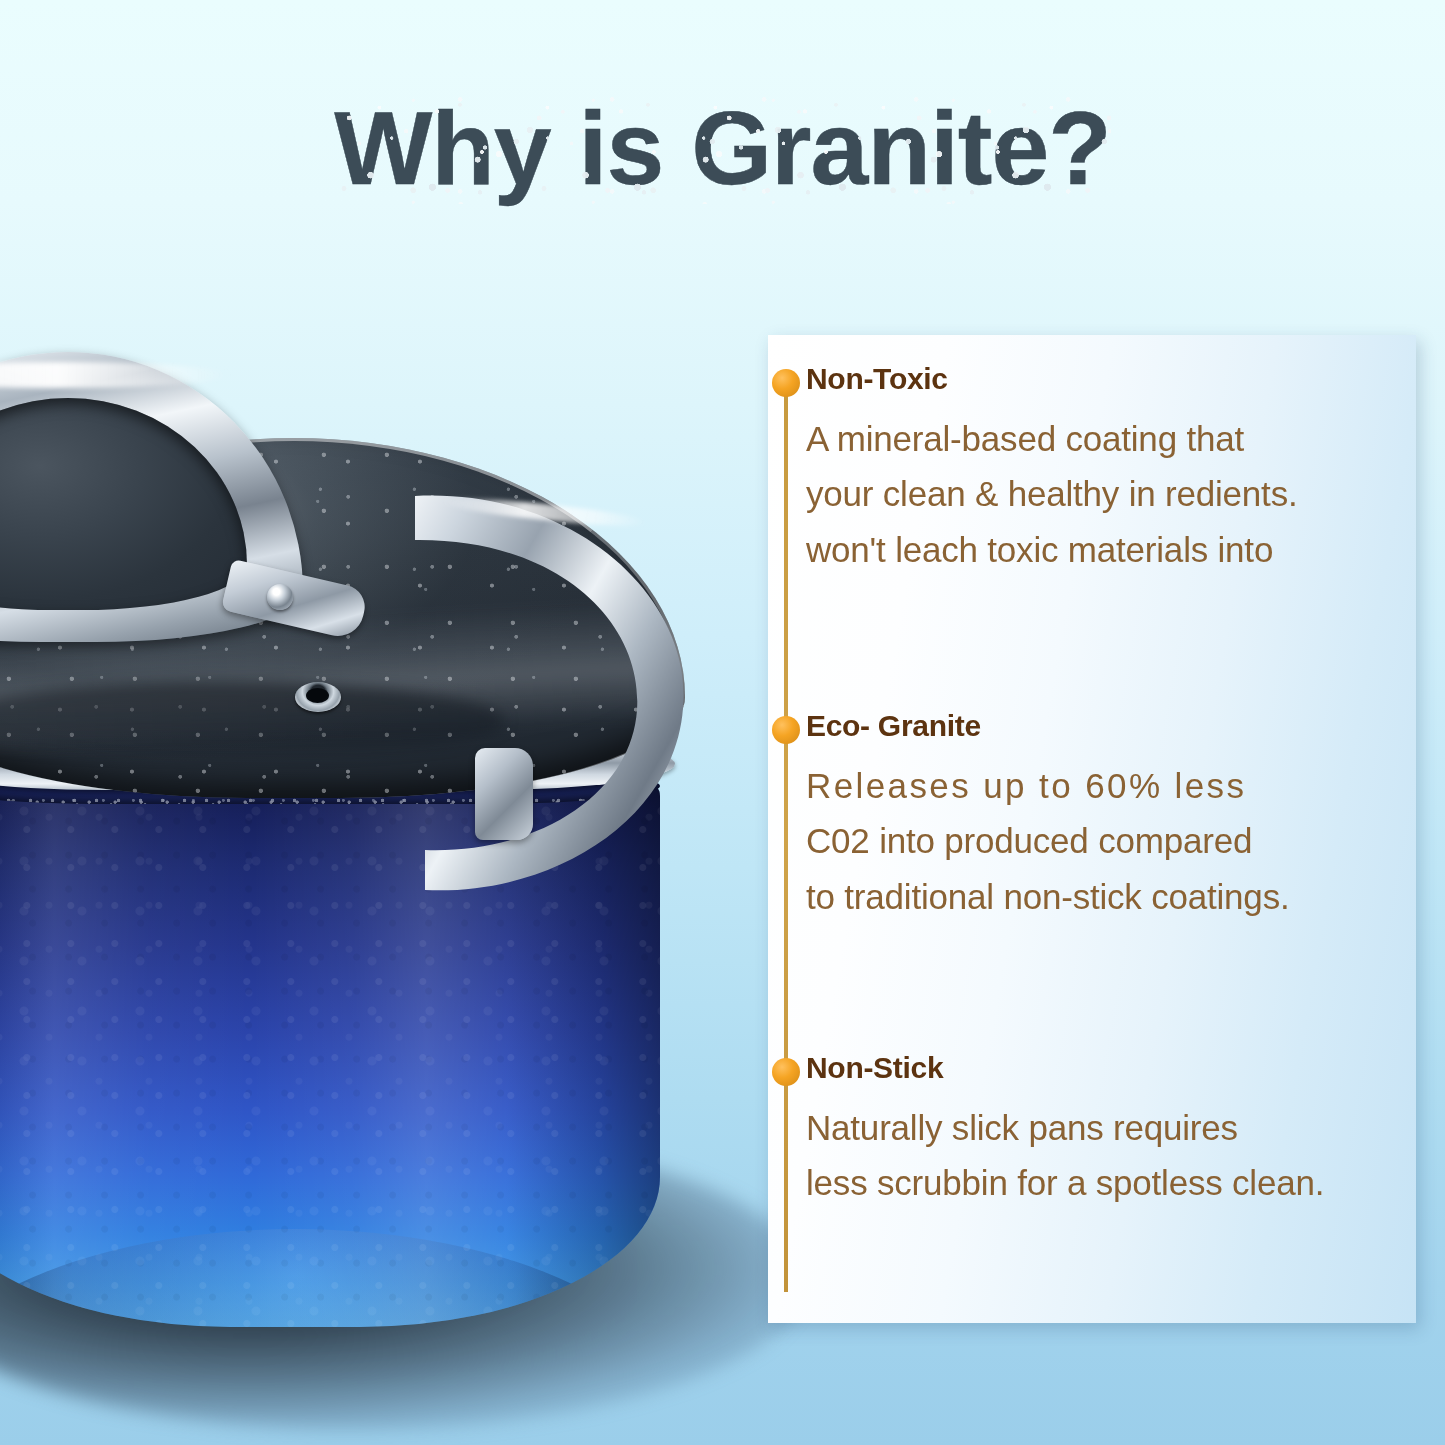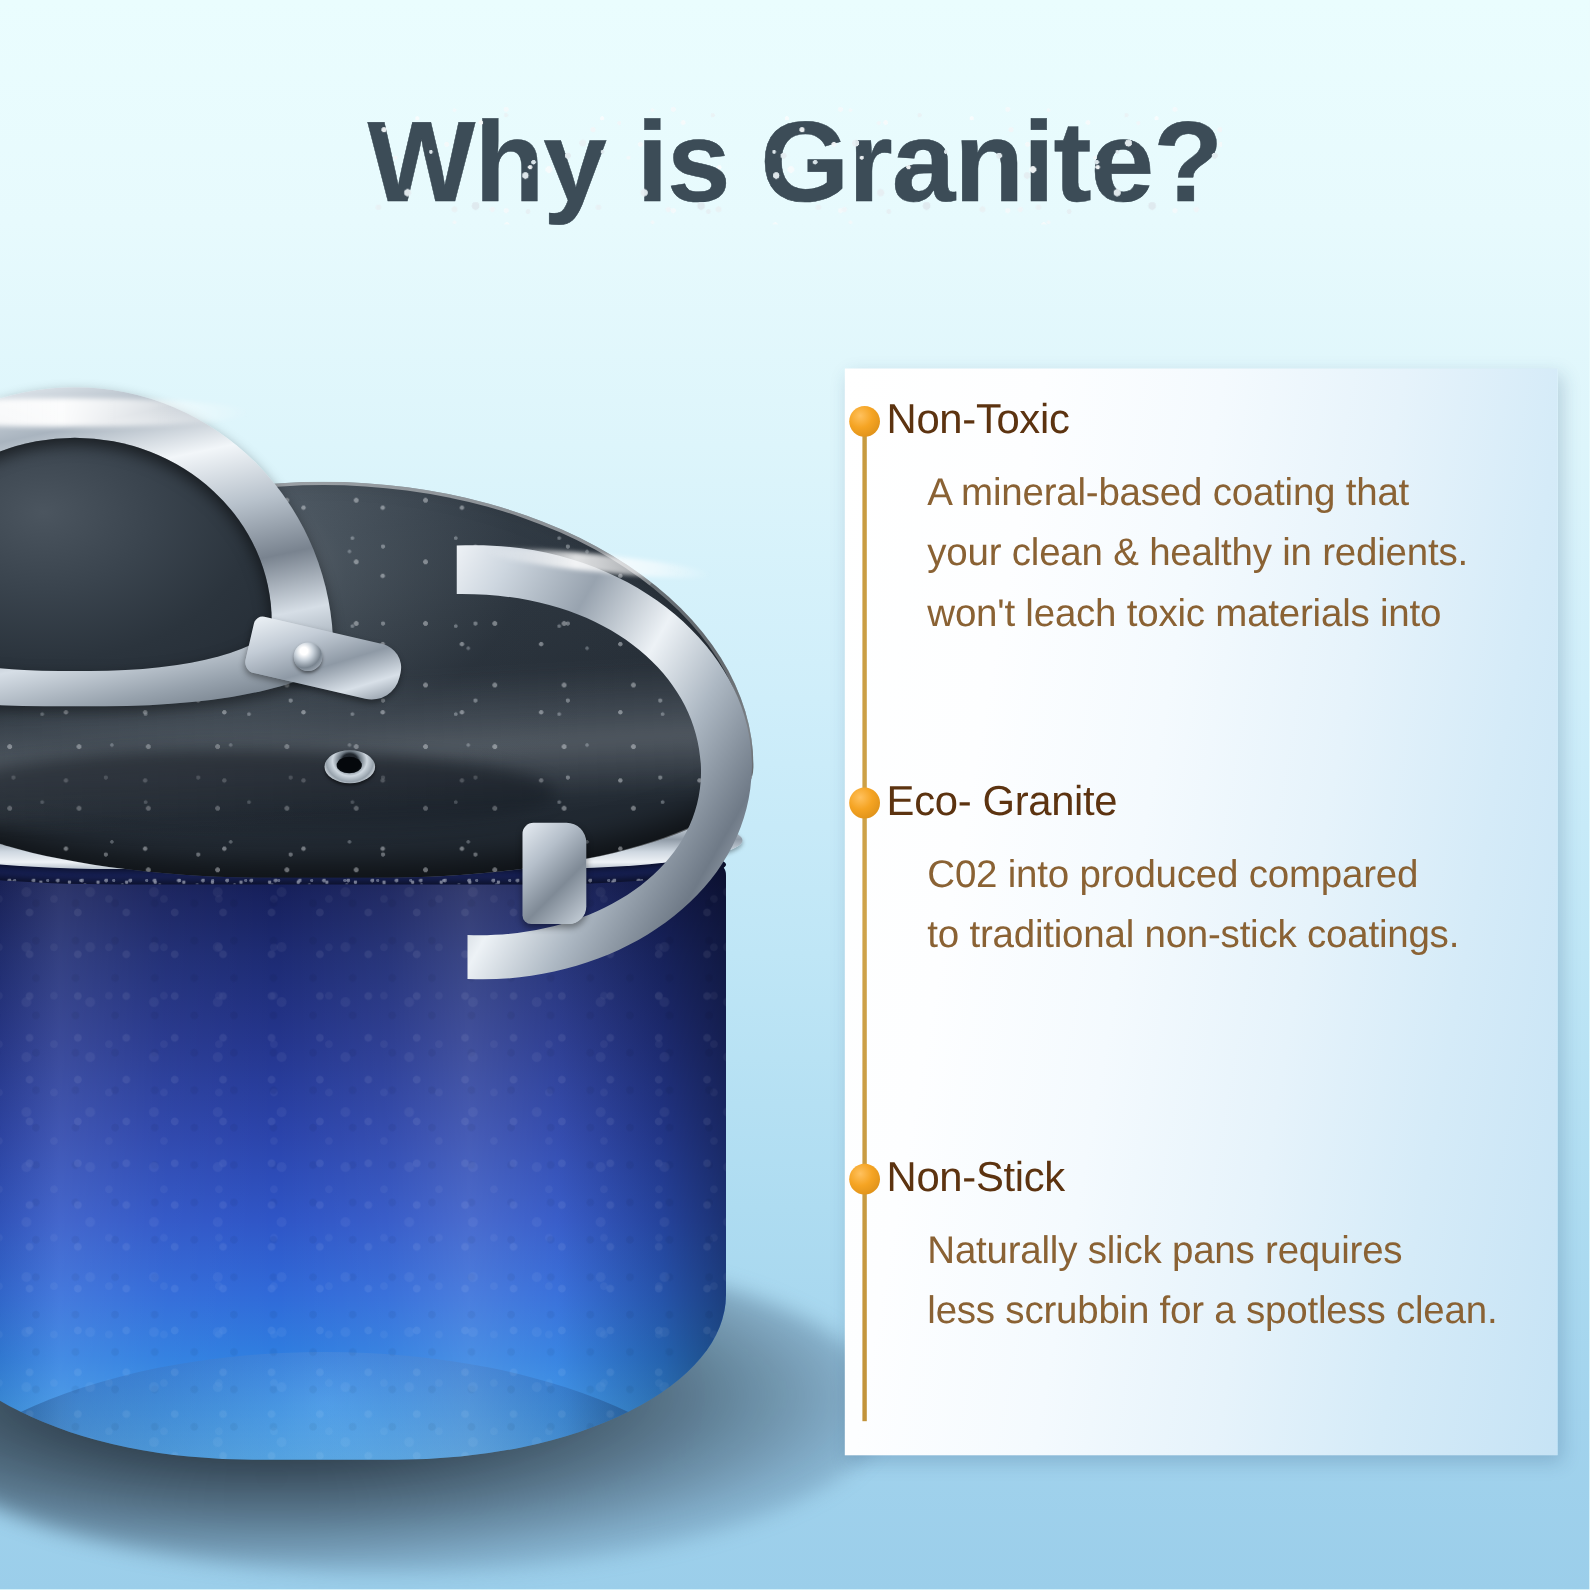--- a/index.html
+++ b/index.html
@@ -487,38 +487,38 @@
   }
 
   
   .feature {
     position: absolute;
     left: 806px;
     width: 600px;
     z-index: 10;
   }
   .feature-title {
-    font-size: 38px;
-    font-weight: normal;
+    font-size: 30px;
+    font-weight: bold;
     color: #5c3310;
     letter-spacing: -0.3px;
     line-height: 1.1;
     margin-bottom: 16px;
     white-space: nowrap;
   }
   .feature-body {
     font-size: 35px;
     color: #8a6234;
     line-height: 1.58;
     letter-spacing: -0.2px;
   }
   .feature-body .spaced {
     letter-spacing: 2.4px;
   }
-  .feature-body div { white-space: nowrap; margin-left: 37px; }
+  .feature-body div { white-space: nowrap; }
 </style>
 </head>
 <body>
 
 <div id="canvas">
 
   <div id="pot-stage">
 
     <div id="pot-shadow"></div>
 
@@ -569,20 +569,21 @@
     <div class="feature-body">
       <div>A mineral-based coating that</div>
       <div>your clean &amp; healthy in redients.</div>
       <div>won't leach toxic materials into</div>
     </div>
   </div>
 
   <div class="feature" style="top:709px;">
     <div class="feature-title">Eco- Granite</div>
     <div class="feature-body">
+      <div class="spaced">Releases up to 60% less</div>
       <div>C02 into produced compared</div>
       <div>to traditional non-stick coatings.</div>
     </div>
   </div>
 
   <div class="feature" style="top:1051px;">
     <div class="feature-title">Non-Stick</div>
     <div class="feature-body">
       <div>Naturally slick pans requires</div>
       <div>less scrubbin for a spotless clean.</div>

